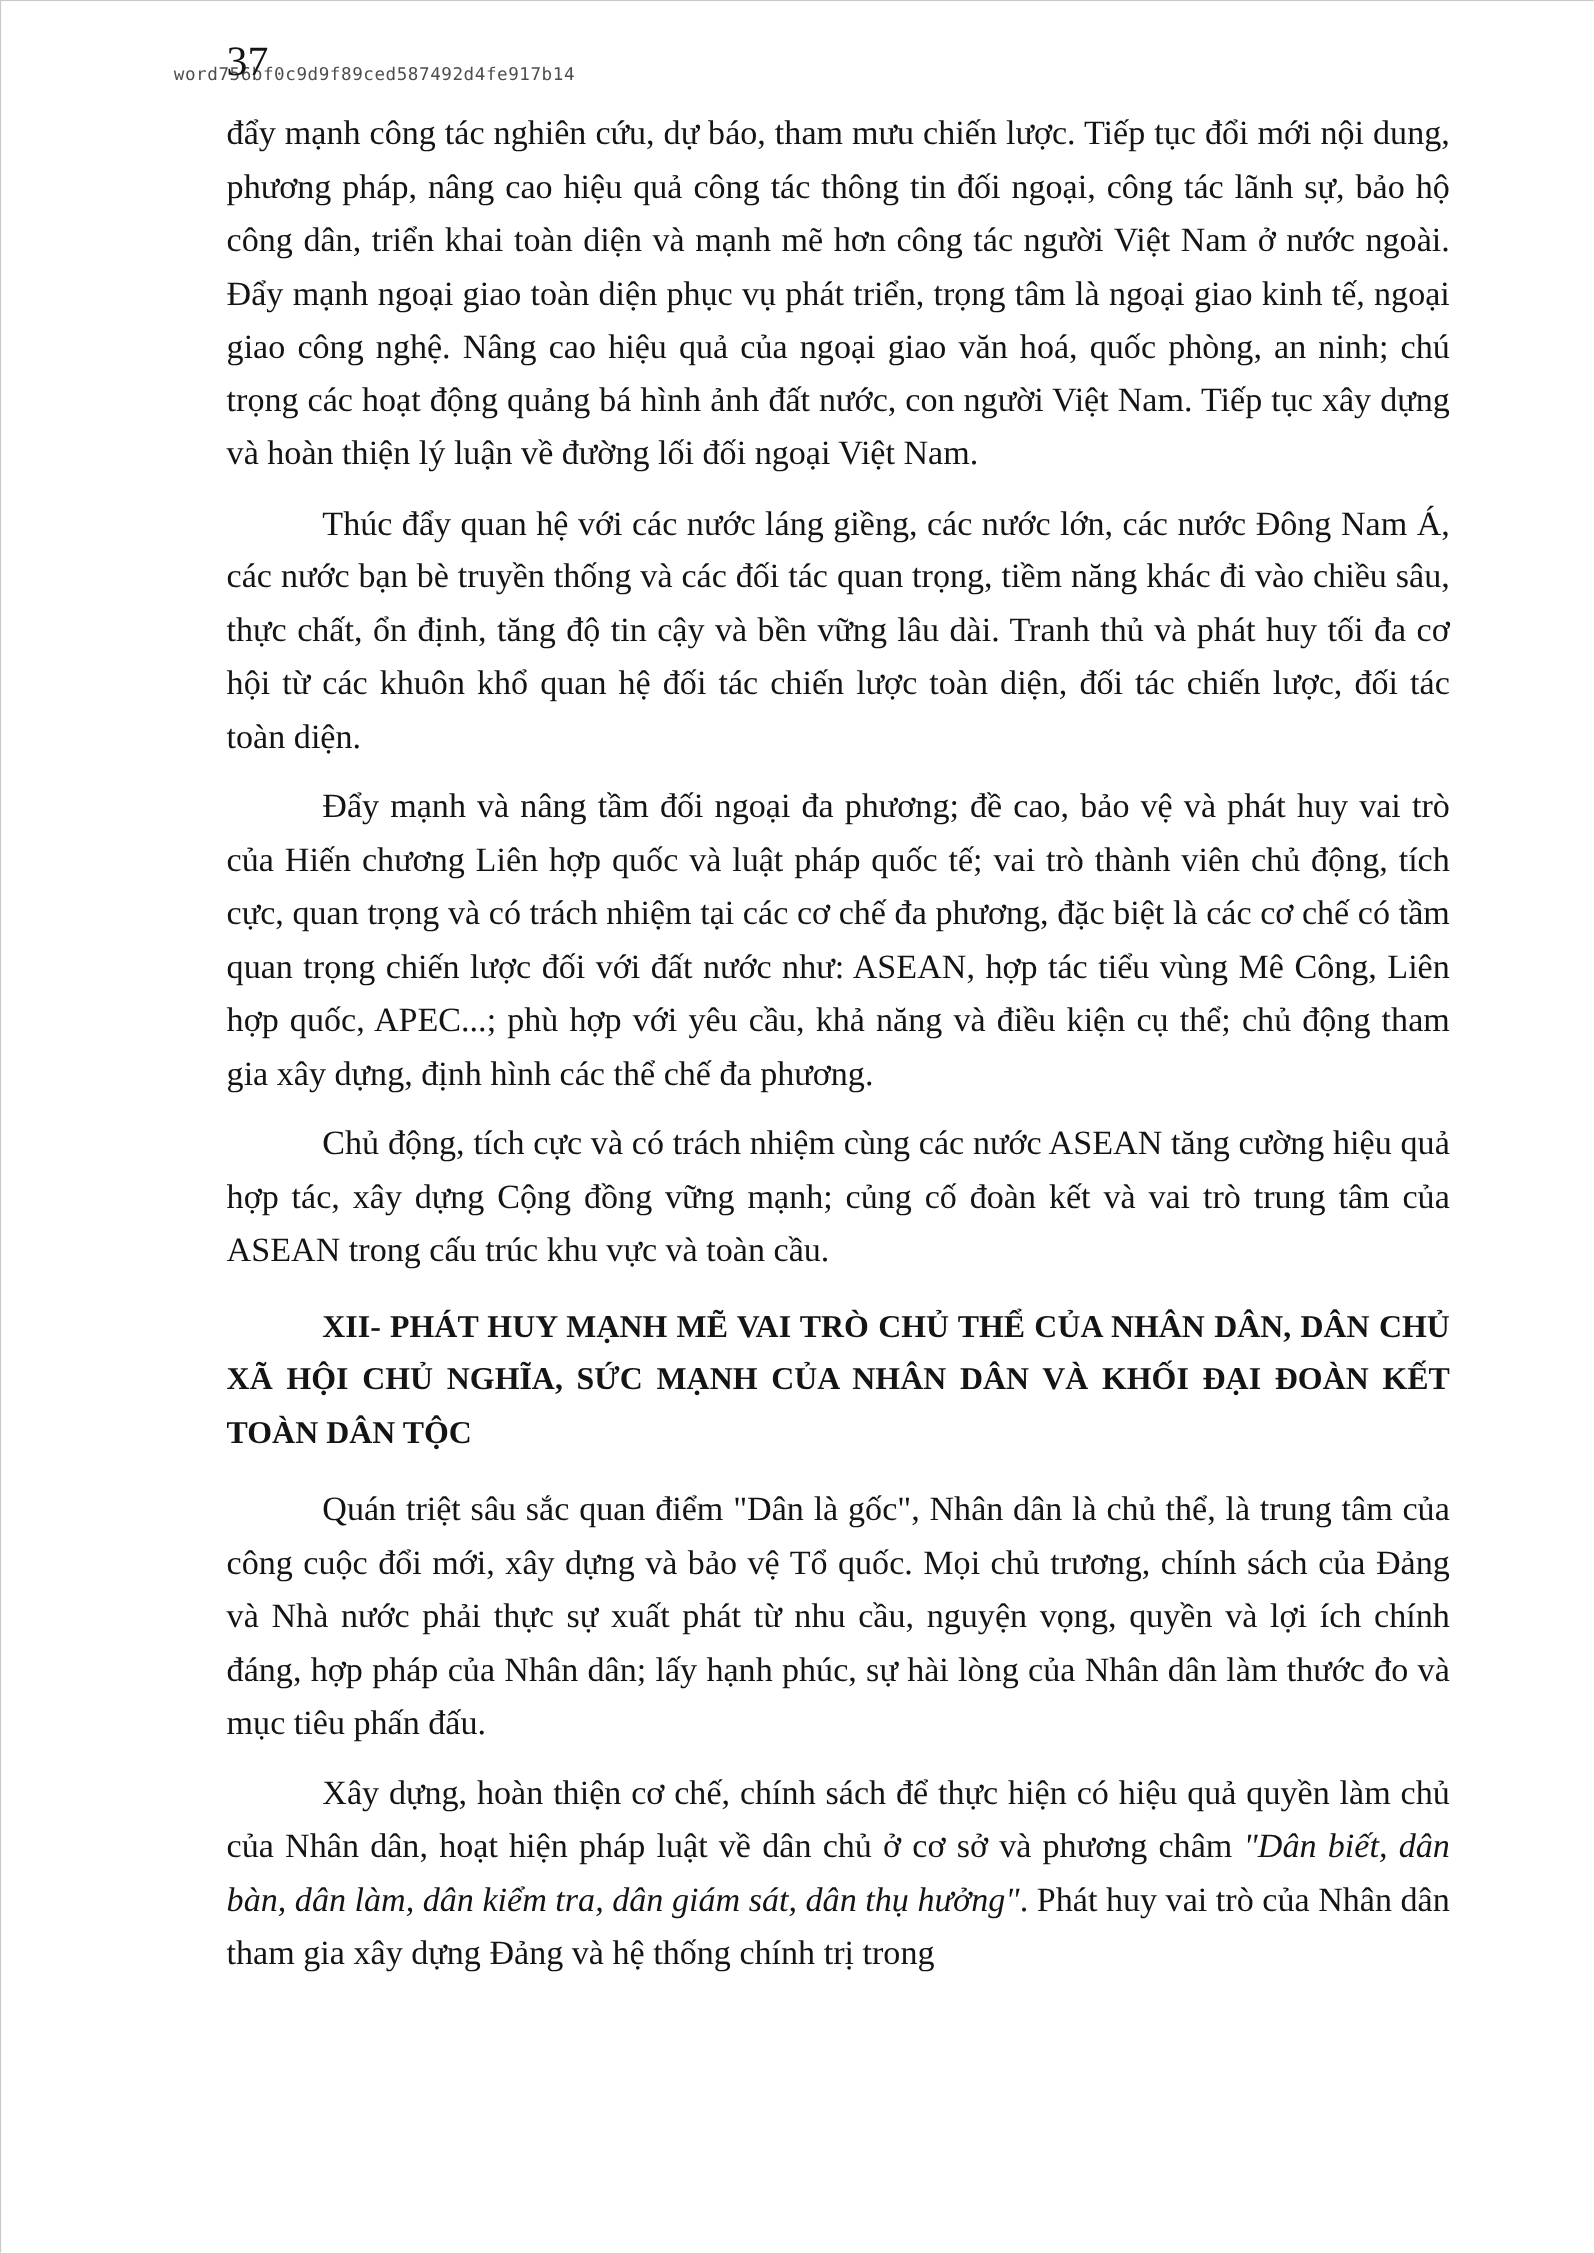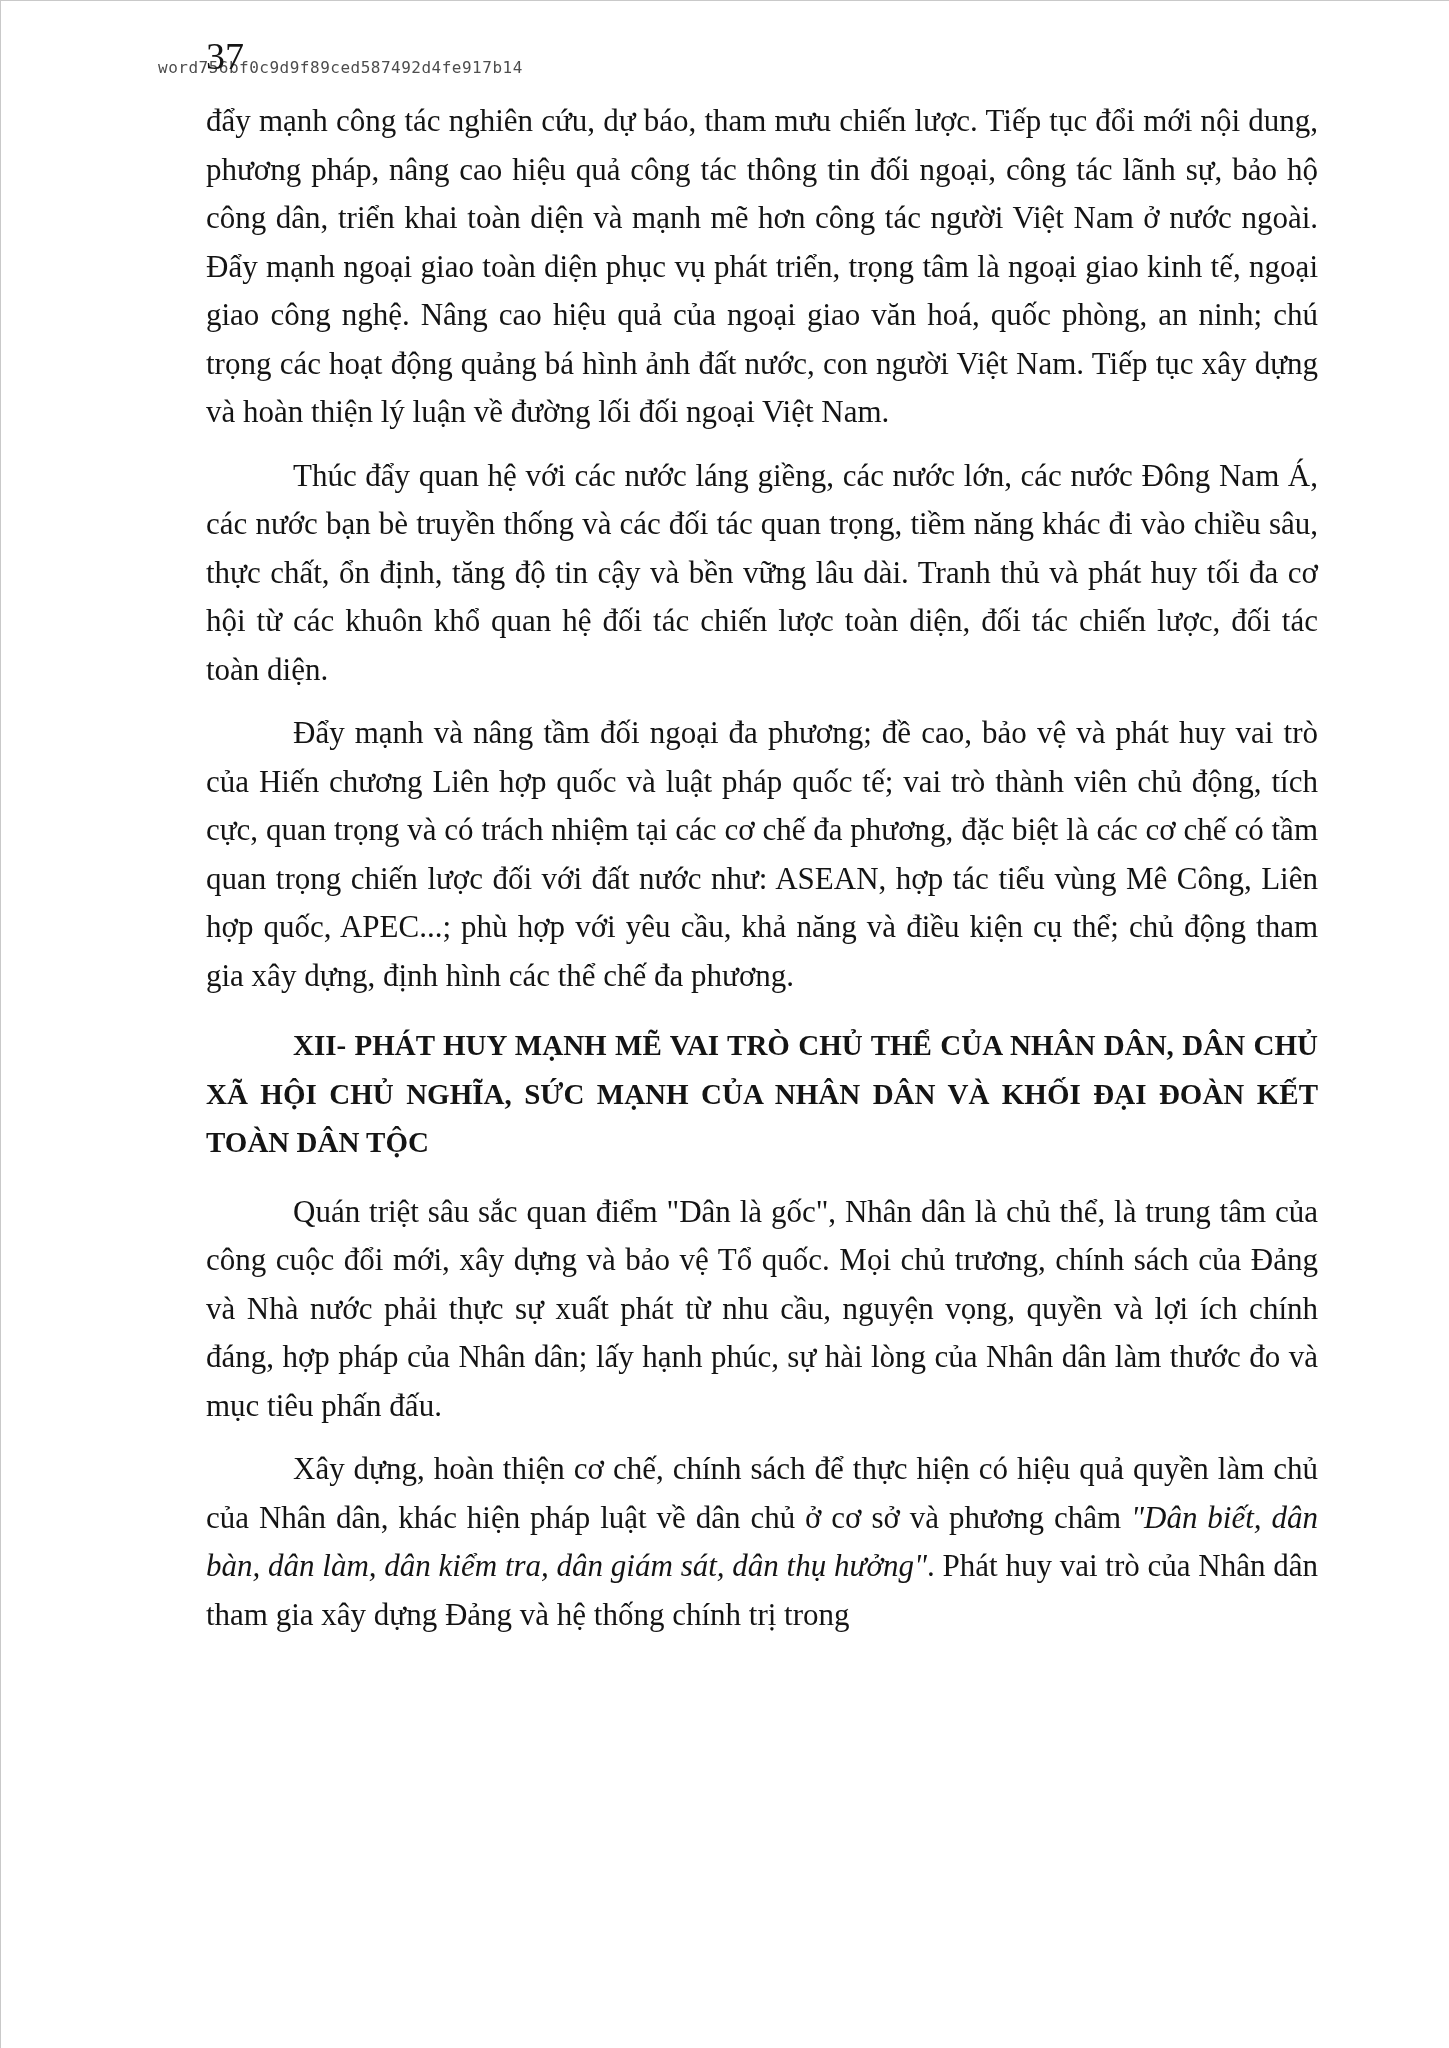--- a/index.html
+++ b/index.html
@@ -75,21 +75,22 @@
   <div class="page-number">37</div>
 
   <div class="doc-body">
 
     <p class="no-indent">đẩy mạnh công tác nghiên cứu, dự báo, tham mưu chiến lược. Tiếp tục đổi mới nội dung, phương pháp, nâng cao hiệu quả công tác thông tin đối ngoại, công tác lãnh sự, bảo hộ công dân, triển khai toàn diện và mạnh mẽ hơn công tác người Việt Nam ở nước ngoài. Đẩy mạnh ngoại giao toàn diện phục vụ phát triển, trọng tâm là ngoại giao kinh tế, ngoại giao công nghệ. Nâng cao hiệu quả của ngoại giao văn hoá, quốc phòng, an ninh; chú trọng các hoạt động quảng bá hình ảnh đất nước, con người Việt Nam. Tiếp tục xây dựng và hoàn thiện lý luận về đường lối đối ngoại Việt Nam.</p>
 
     <p>Thúc đẩy quan hệ với các nước láng giềng, các nước lớn, các nước Đông Nam Á, các nước bạn bè truyền thống và các đối tác quan trọng, tiềm năng khác đi vào chiều sâu, thực chất, ổn định, tăng độ tin cậy và bền vững lâu dài. Tranh thủ và phát huy tối đa cơ hội từ các khuôn khổ quan hệ đối tác chiến lược toàn diện, đối tác chiến lược, đối tác toàn diện.</p>
 
     <p>Đẩy mạnh và nâng tầm đối ngoại đa phương; đề cao, bảo vệ và phát huy vai trò của Hiến chương Liên hợp quốc và luật pháp quốc tế; vai trò thành viên chủ động, tích cực, quan trọng và có trách nhiệm tại các cơ chế đa phương, đặc biệt là các cơ chế có tầm quan trọng chiến lược đối với đất nước như: ASEAN, hợp tác tiểu vùng Mê Công, Liên hợp quốc, APEC...; phù hợp với yêu cầu, khả năng và điều kiện cụ thể; chủ động tham gia xây dựng, định hình các thể chế đa phương.</p>
 
+    <p>Chủ động, tích cực và có trách nhiệm cùng các nước ASEAN tăng cường hiệu quả hợp tác, xây dựng Cộng đồng vững mạnh; củng cố đoàn kết và vai trò trung tâm của ASEAN trong cấu trúc khu vực và toàn cầu.</p>
 
     <h2>XII- PHÁT HUY MẠNH MẼ VAI TRÒ CHỦ THỂ CỦA NHÂN DÂN, DÂN CHỦ XÃ HỘI CHỦ NGHĨA, SỨC MẠNH CỦA NHÂN DÂN VÀ KHỐI ĐẠI ĐOÀN KẾT TOÀN DÂN TỘC</h2>
 
     <p>Quán triệt sâu sắc quan điểm "Dân là gốc", Nhân dân là chủ thể, là trung tâm của công cuộc đổi mới, xây dựng và bảo vệ Tổ quốc. Mọi chủ trương, chính sách của Đảng và Nhà nước phải thực sự xuất phát từ nhu cầu, nguyện vọng, quyền và lợi ích chính đáng, hợp pháp của Nhân dân; lấy hạnh phúc, sự hài lòng của Nhân dân làm thước đo và mục tiêu phấn đấu.</p>
 
-    <p><span>Xây dựng, hoàn thiện cơ chế, chính sách để thực hiện có hiệu quả quyền làm chủ của Nhân dân, khác hiện pháp luật về dân chủ ở cơ sở và phương châm </span><em>"Dân biết, dân bàn, dân làm, dân kiểm tra, dân giám sát, dân thụ hưởng"</em><span>. Phát huy vai trò của Nhân dân tham gia xây dựng Đảng và hệ thống chính trị trong</span></p>
+    <p><span>Xây dựng, hoàn thiện cơ chế, chính sách để thực hiện có hiệu quả quyền làm chủ của Nhân dân, hoạt hiện pháp luật về dân chủ ở cơ sở và phương châm </span><em>"Dân biết, dân bàn, dân làm, dân kiểm tra, dân giám sát, dân thụ hưởng"</em><span>. Phát huy vai trò của Nhân dân tham gia xây dựng Đảng và hệ thống chính trị trong</span></p>
 
   </div>
 </div>
 
 </body></html>

